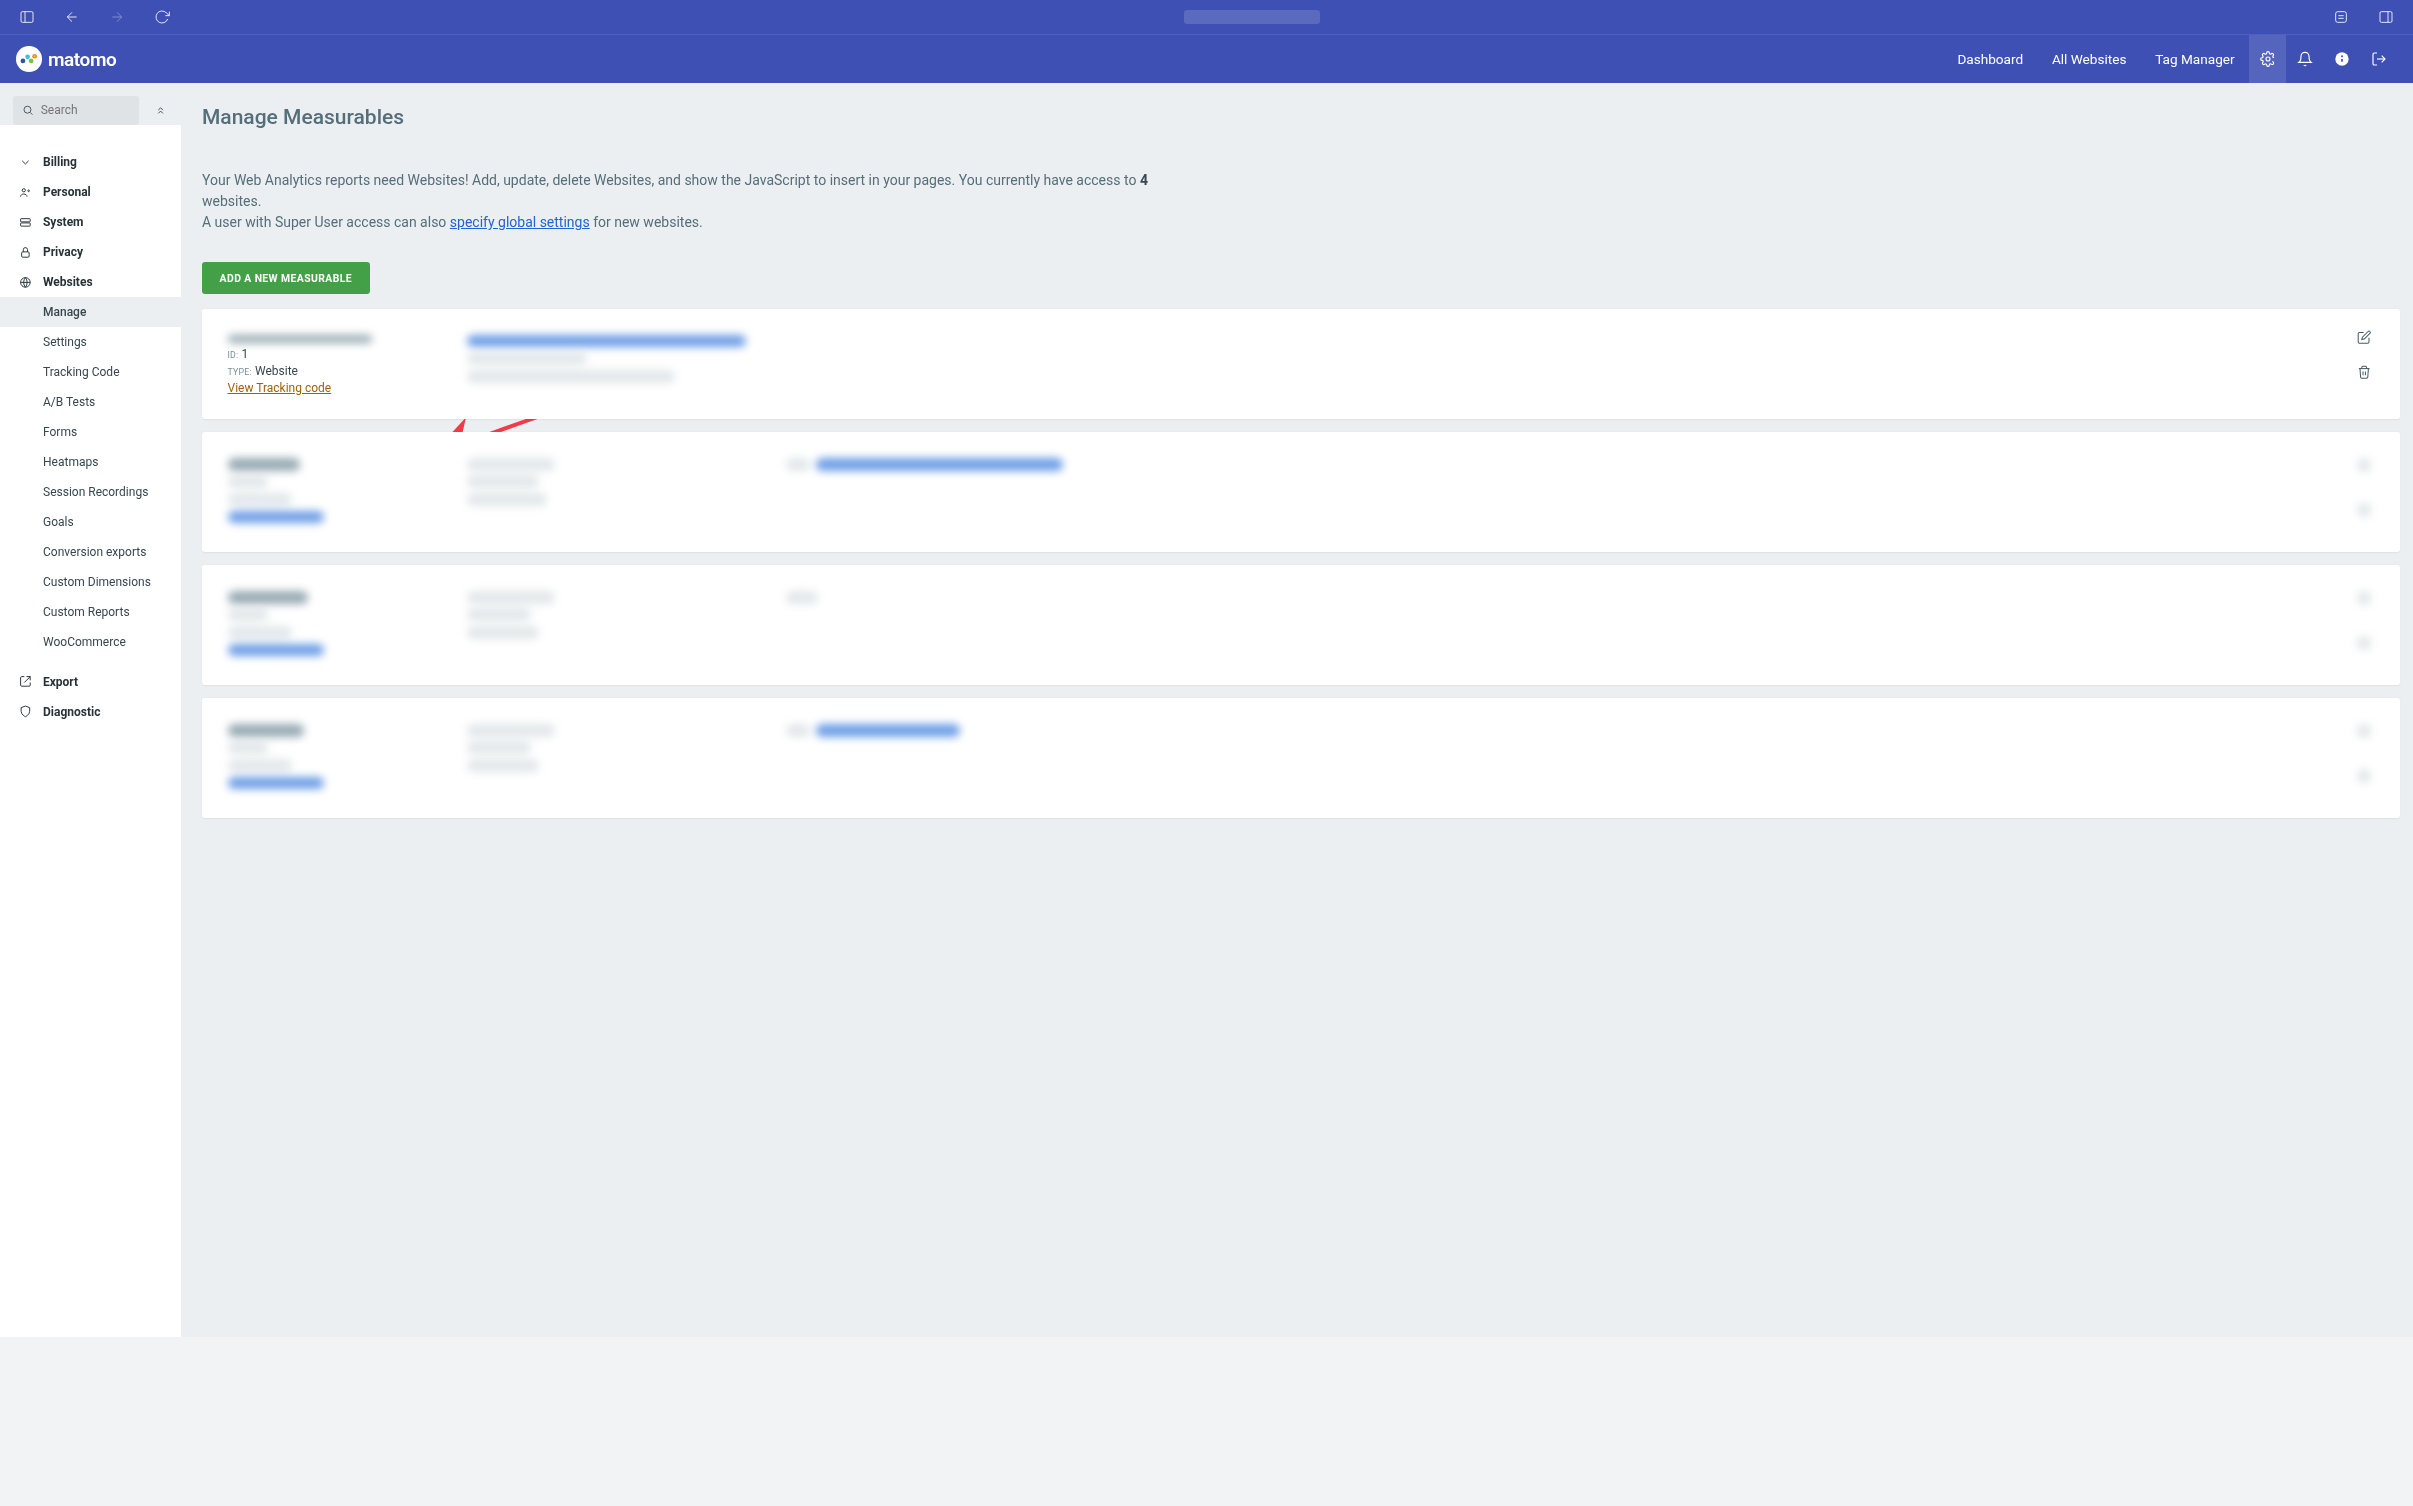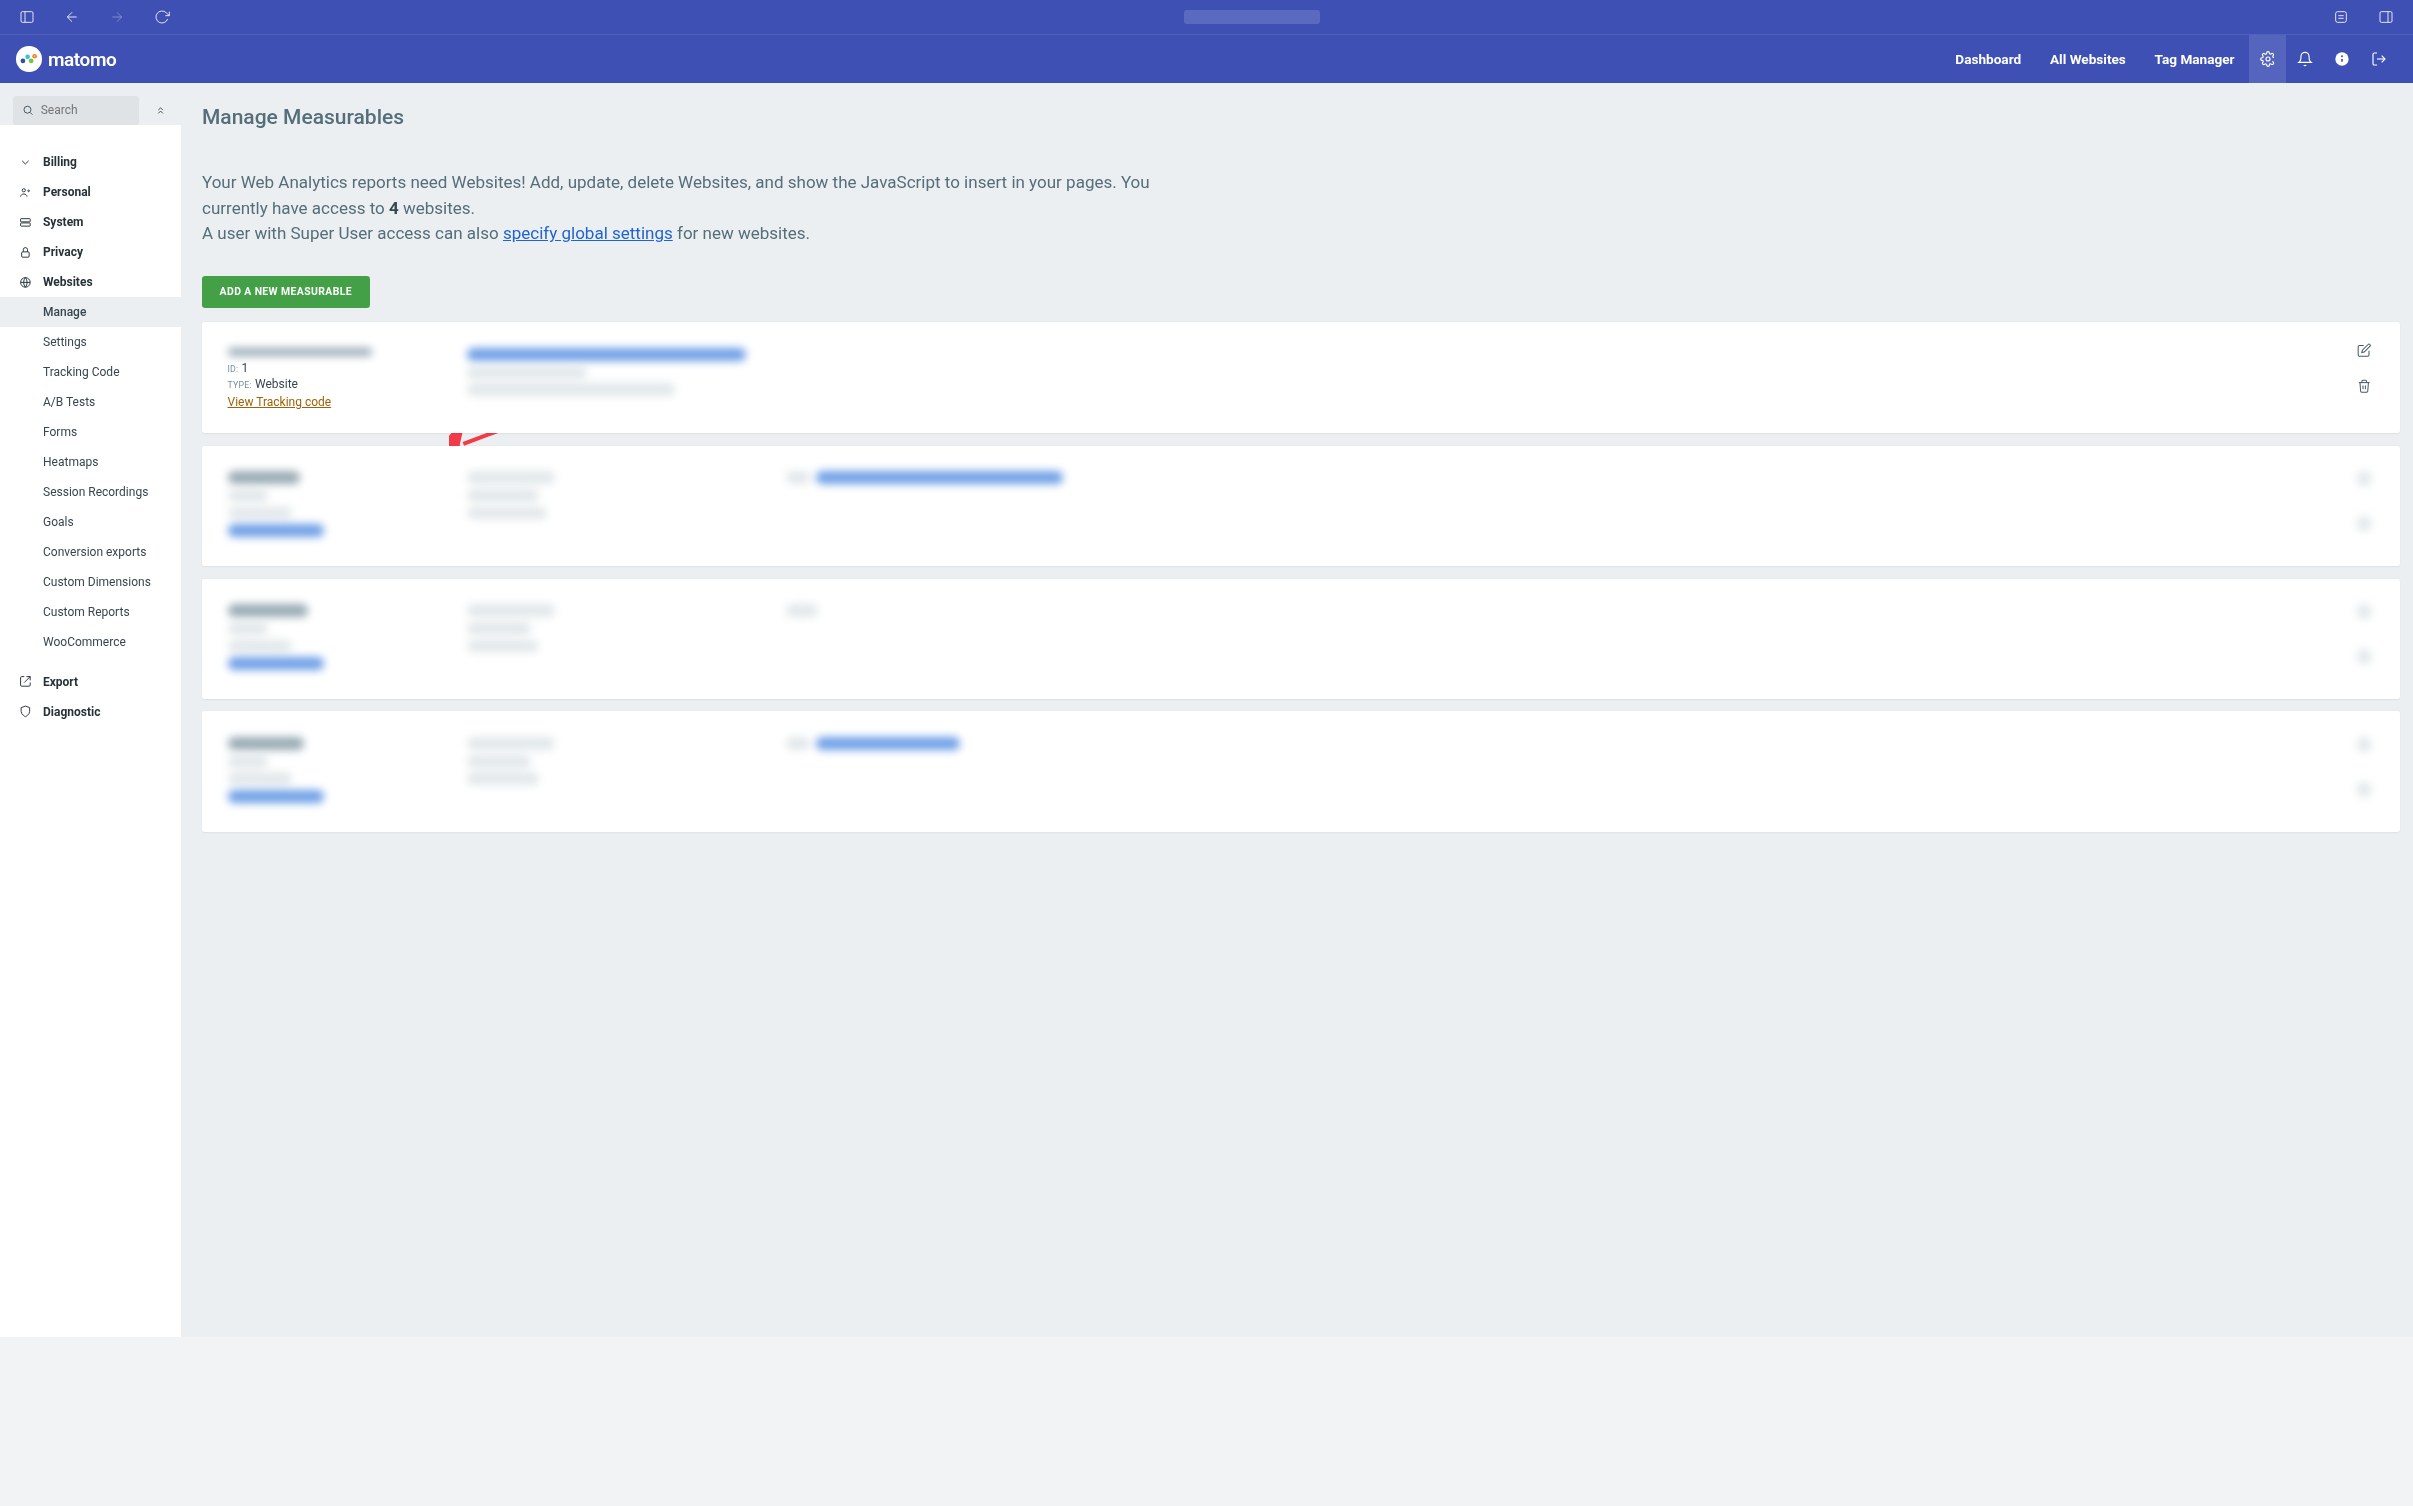--- a/index.html
+++ b/index.html
@@ -13,21 +13,21 @@
   .chrome .addr { height: 14.4px; width: 136px; background: rgba(255,255,255,0.15); border-radius: 3.2px; }
   .chrome .right { display: flex; gap: 29px; align-items: center; }
   .chrome svg, .chrome .ico { width: 16px; height: 16px; stroke: rgba(255,255,255,0.85); fill: none; stroke-width: 1.5; }
 
   
   .app-header { height: 48px; background: #3e50b4; display: flex; align-items: center; padding: 0 16px; }
   .logo { display: flex; align-items: center; gap: 6.4px; }
   .logo-mark { width: 25.5px; height: 25.5px; border-radius: 50%; background: #fff; position: relative; display:flex; align-items:center; justify-content:center;}
   .logo-mark svg { width: 17.6px; height: 11.2px; }
   .logo-text { color: #fff; font-size: 19px; font-weight: 600; letter-spacing: -0.4px; }
-  .nav { margin-left: auto; display: flex; align-items: flex-start; font-weight: bold; }
+  .nav { margin-left: auto; display: flex; align-items: flex-start; }
   .nav a { color: #fff; text-decoration: none; font-size: 13.6px; padding: 0 14.4px; height: 48px; display: flex; align-items: center; }
   .nav .icon-btn { width: 37px; height: 48px; display: flex; align-items: center; justify-content: center; cursor: pointer; }
   .nav .icon-btn.active { background: rgba(255,255,255,0.12); }
   .nav svg { width: 16px; height: 16px; stroke: #fff; fill: none; stroke-width: 1.7; }
 
   
   .body { display: flex; height: calc(1507px - 35px - 48px); }
   .sidebar { width: 181px; background: #fff; display: flex; flex-direction: column; }
   .searchbar-wrap { padding: 12.8px 12.8px 0 12.8px; background: #eceff1; display:flex; align-items:center; gap:12.8px;}
   .searchbar { flex:1; display: flex; align-items: center; background: #e0e3e6; border-radius: 3.2px; height: 29px; padding: 0 9.6px; gap: 6.4px; }
@@ -39,21 +39,21 @@
   .nav-section { padding-top: 22.3px; }
   .nav-section.sub { padding-top:0;}
   .nav-item { display: flex; align-items: center; gap: 11.2px; padding: 8px 19px; font-size: 12px; cursor: pointer; }
   .nav-item.top { font-weight: 700; color: #263238; }
   .nav-item.top svg { width: 12.8px; height: 12.8px; stroke: #263238; fill: none; stroke-width: 1.8; }
   .nav-sub { padding: 8px 19px 8px 43px; font-size: 12px; color: #37474f; cursor: pointer; }
   .nav-sub.active { background: #eceff1; font-weight: 500; }
 
   .content { flex: 1; padding: 22.3px 12.8px 0 21px; background: #eceff1; overflow:hidden;}
   h1 { font-size: 21px; font-weight: 500; color: #546e7a; margin-bottom: 17.6px; }
-  .intro { font-size: 17px; color: #546e7a; line-height: 1.5; max-width: 958px; margin-top: 41px; }
+  .intro { font-size: 14px; color: #546e7a; line-height: 1.5; max-width: 958px; margin-top: 41px; }
   .intro a { color: #1f64d0; text-decoration: underline; }
   .intro b { color: #37474f; }
 
   .add-btn { margin-top: 29px; background: #43a047; color: #fff; border: 0; padding: 9.6px 17.6px; font-size: 10.4px; font-weight: 700; letter-spacing: 0.4px; border-radius: 3.2px; cursor: pointer; text-transform: uppercase; }
 
   .annotation { position: absolute; left: 439px; top: 244px; font-size: 20px; font-weight: 700; color: #f23b48; background: #fff; padding: 3.2px 8px; border:0.8px solid #f7d3d5; border-radius:2.4px;}
   .arrow { position: absolute; left: 247px; top: 267px; }
 
   .cards { margin-top: 14.4px; position: relative; }
   .card { background: #fff; border-radius: 2.4px; padding: 21px 29px 24px 25.5px; margin-bottom: 12.8px; display: flex; box-shadow: 0 0.8px 1.6px rgba(0,0,0,0.06); }

